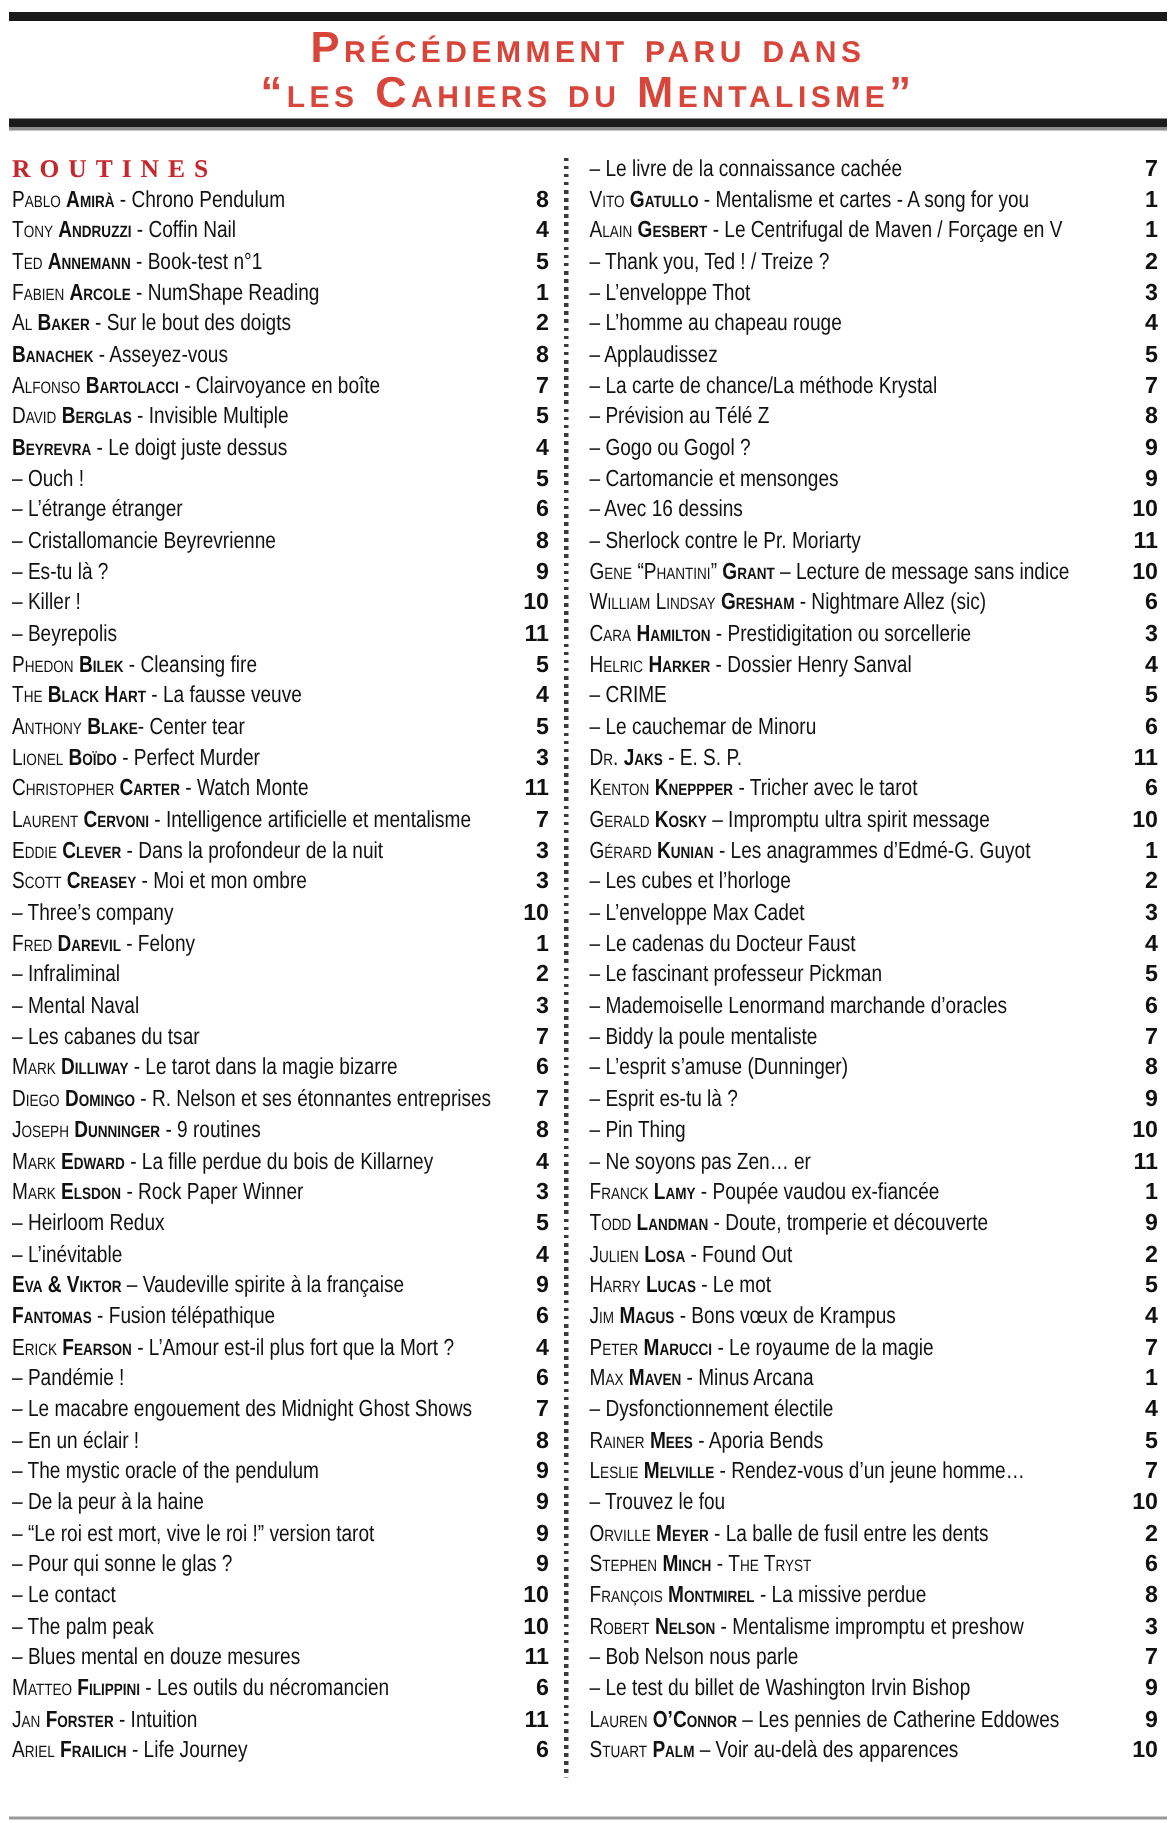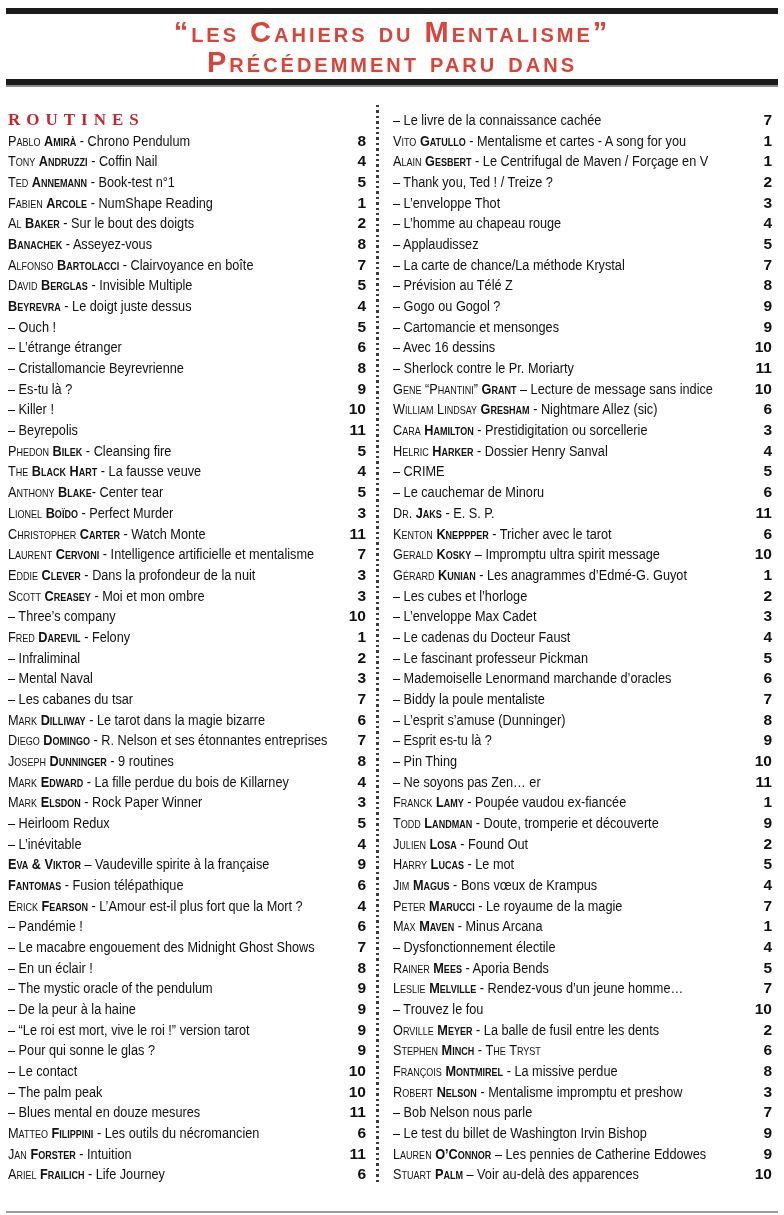--- a/index.html
+++ b/index.html
@@ -9,21 +9,21 @@
   }
   .page{position:relative;width:784px;height:1215px;}
   .topbar{height:6px;background:#1b1b1b;margin:8px 6px 0 6px;}
   .masthead{padding:3px 0 2px 0;text-align:center;}
   .masthead .line{
     display:block;font-variant:small-caps;font-weight:700;
     font-size:29px;line-height:30px;letter-spacing:3px;color:#d8453a;
   }
   .bottombar{height:6px;background:#1b1b1b;margin:0 6px;}
   .bottombar-shadow{height:2px;background:#8c8c8c;margin:0 6px;}
-  .content{display:flex;padding:16px 12px 0 8px;align-items:flex-end;}
+  .content{display:flex;padding:16px 12px 0 8px;}
   .col-left{width:358px;flex:0 0 auto;}
   .col-right{flex:1 1 auto;min-width:0;}
   .divider{
     flex:0 0 3px;width:3px;margin:2px 14px 0 10px;height:1080px;
     background:repeating-linear-gradient(to bottom,#3a3a3a 0 2.4px,transparent 2.4px 5.4px);
   }
   .routines-head{
     height:20.68px;line-height:20.68px;
     font-family:"Liberation Serif",serif;font-weight:700;
     font-size:17px;letter-spacing:6px;color:#c5272d;
@@ -45,22 +45,22 @@
   .footrule{height:2px;background:#9a9a9a;margin:26px 6px 0 6px;}
 </style>
 </head>
 <body>
 
 <div class="page">
 
   <div class="topbar"></div>
 
   <div class="masthead">
+    <span class="line" style="color: rgb(216, 69, 58);">Précédemment paru dans</span>
     <span class="line" style="color: rgb(216, 69, 58);">“les Cahiers du Mentalisme”</span>
-    <span class="line" style="color: rgb(216, 69, 58);">Précédemment paru dans</span>
   </div>
 
   <div class="bottombar"></div>
   <div class="bottombar-shadow"></div>
 
   <div class="content">
     <div class="col-left">
       <div class="routines-head" style="color: rgb(197, 39, 45);">ROUTINES</div>
       <div id="col-left-rows">
           <div class="row">

